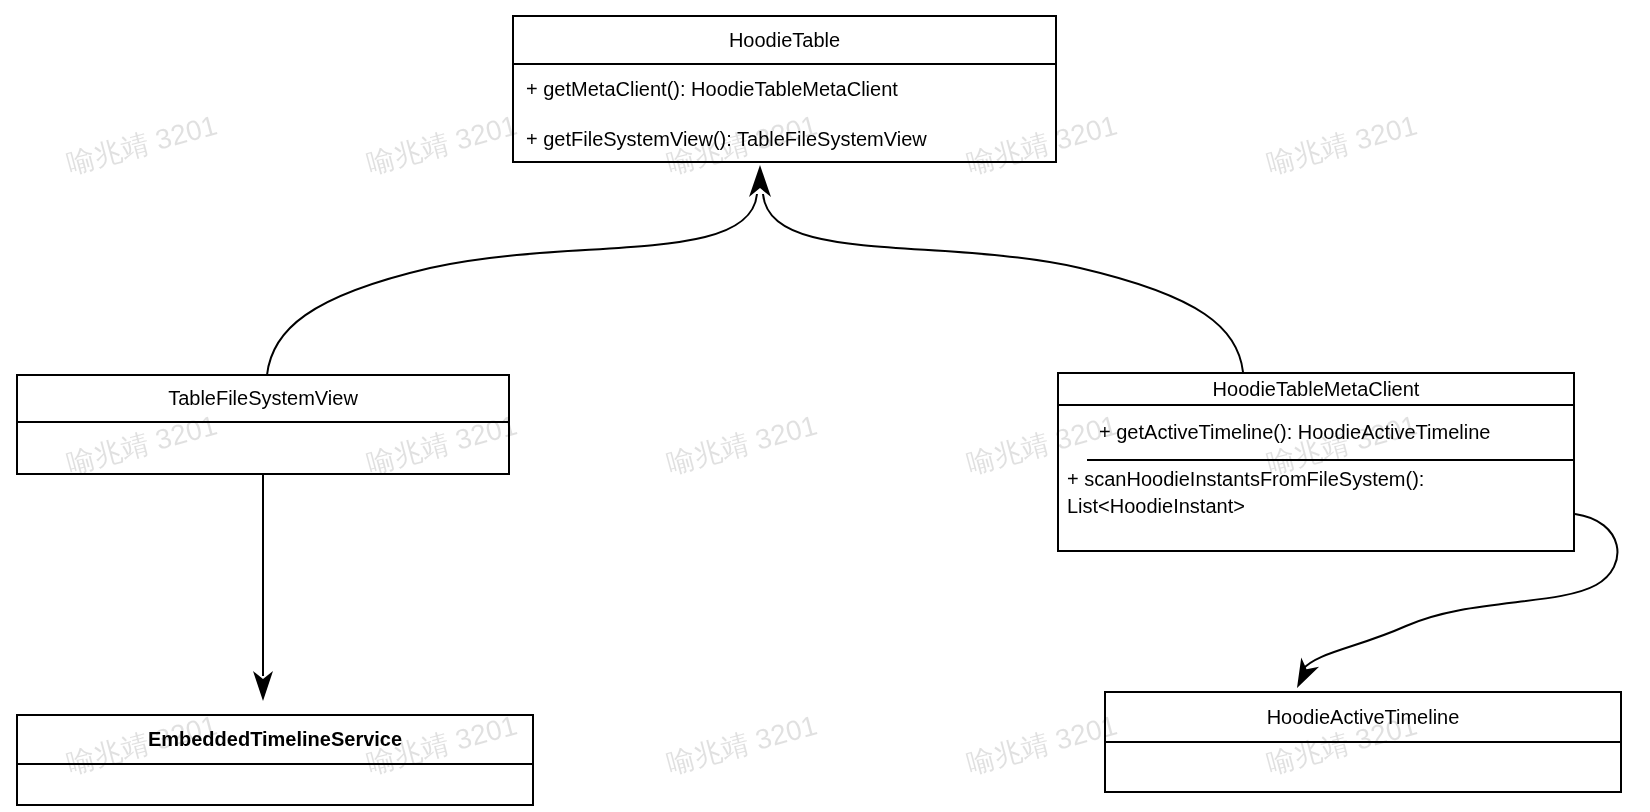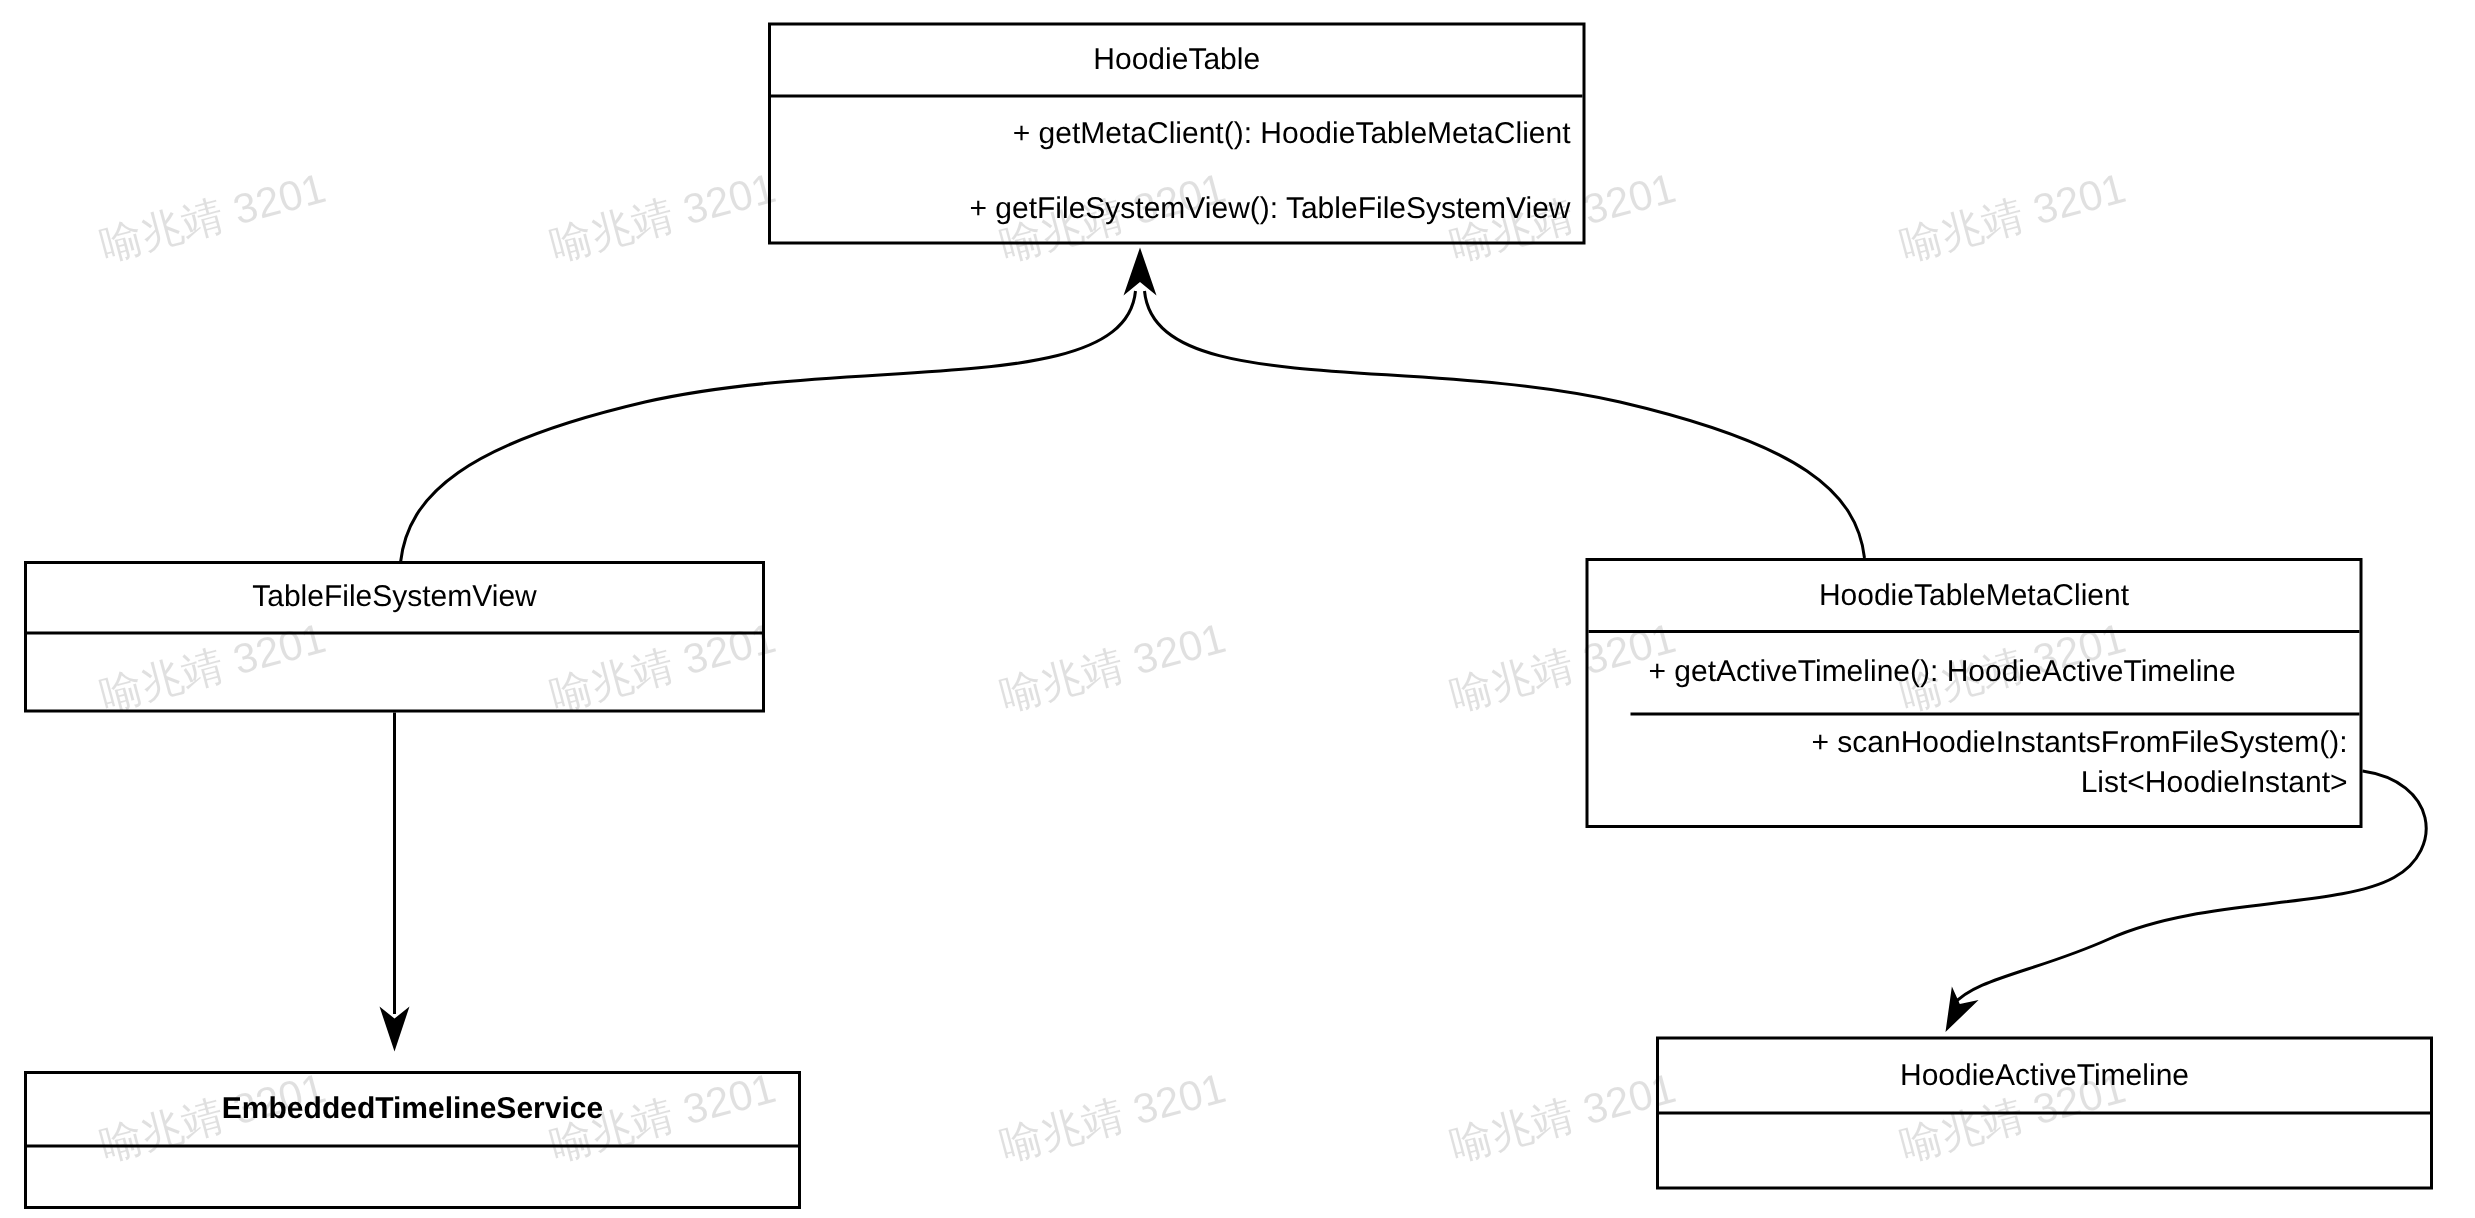--- a/index.html
+++ b/index.html
@@ -9,21 +9,20 @@
     background:#ffffff;
     font-family:"Liberation Sans", sans-serif;
     color:#000;
     overflow:hidden;
   }
   .node {
     position:absolute;
     background:#ffffff;
     border:2px solid #000;
     z-index:1;
-    text-align:right;
   }
   .node-title {
     display:flex;
     align-items:center;
     justify-content:center;
     font-size:20px;
     white-space:nowrap;
     border-bottom:2px solid #000;
   }
   .methods {
@@ -76,21 +75,21 @@
     <div class="method">+ getFileSystemView(): TableFileSystemView</div>
   </div>
 </div>
 
 <div class="node" style="left:16px; top:374px; width:494px; height:101px;">
   <div class="node-title" style="height:47px;">TableFileSystemView</div>
   <div class="empty-compartment" style="height:48px;"></div>
 </div>
 
 <div class="node" style="left:1057px; top:372px; width:518px; height:180px;">
-  <div class="node-title" style="height:48px;">HoodieTableMetaClient</div>
+  <div class="node-title" style="height:32px;">HoodieTableMetaClient</div>
   <div class="row" style="height:55px;">+ getActiveTimeline(): HoodieActiveTimeline</div>
   <div class="row-wrap">+ scanHoodieInstantsFromFileSystem(): List&lt;HoodieInstant&gt;</div>
 </div>
 
 <div class="node" style="left:16px; top:714px; width:518px; height:92px;font-weight:bold;">
   <div class="node-title" style="height:49px;">EmbeddedTimelineService</div>
   <div class="empty-compartment" style="height:39px;"></div>
 </div>
 
 <div class="node" style="left:1104px; top:691px; width:518px; height:102px;">

